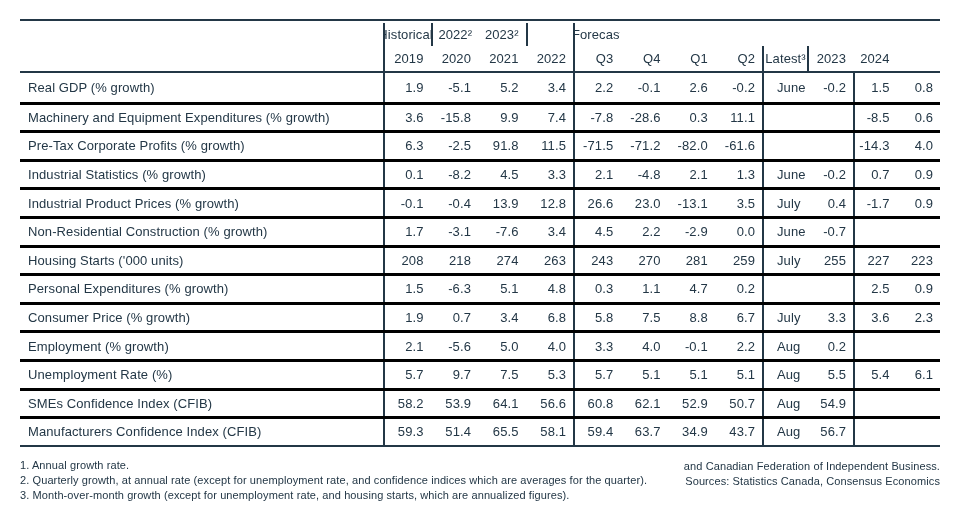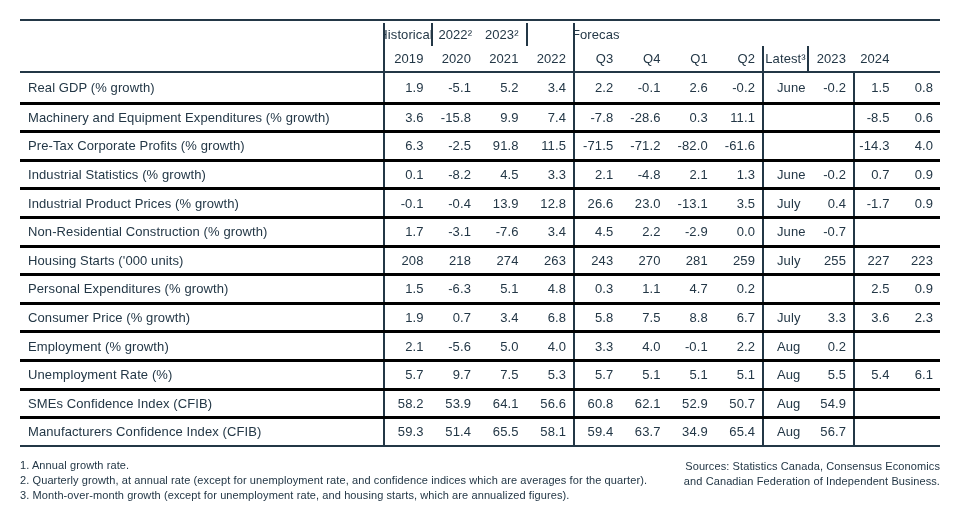--- a/index.html
+++ b/index.html
@@ -280,34 +280,34 @@
 
   <div class="grid-row">
     <div class="cell label">Manufacturers Confidence Index (CFIB)</div>
     <div class="cell num bl">59.3</div>
     <div class="cell num">51.4</div>
     <div class="cell num">65.5</div>
     <div class="cell num">58.1</div>
     <div class="cell num bl">59.4</div>
     <div class="cell num">63.7</div>
     <div class="cell num">34.9</div>
-    <div class="cell num">65.4</div>
+    <div class="cell num">43.7</div>
     <div class="cell month bl">Aug</div>
     <div class="cell num">56.7</div>
     <div class="cell num bl"></div>
     <div class="cell num"></div>
   </div>
 </div>
   </div>
 
   <div class="foot">
     <div class="footnotes">
       <div>1. Annual growth rate.</div>
       <div>2. Quarterly growth, at annual rate (except for unemployment rate, and confidence indices which are averages for the quarter).</div>
       <div>3. Month-over-month growth (except for unemployment rate, and housing starts, which are annualized figures).</div>
     </div>
     <div class="sources">
+      <div>and Canadian Federation of Independent Business.</div>
       <div>Sources: Statistics Canada, Consensus Economics</div>
-      <div>and Canadian Federation of Independent Business.</div>
     </div>
   </div>
 
 </div>
 
 </body></html>

